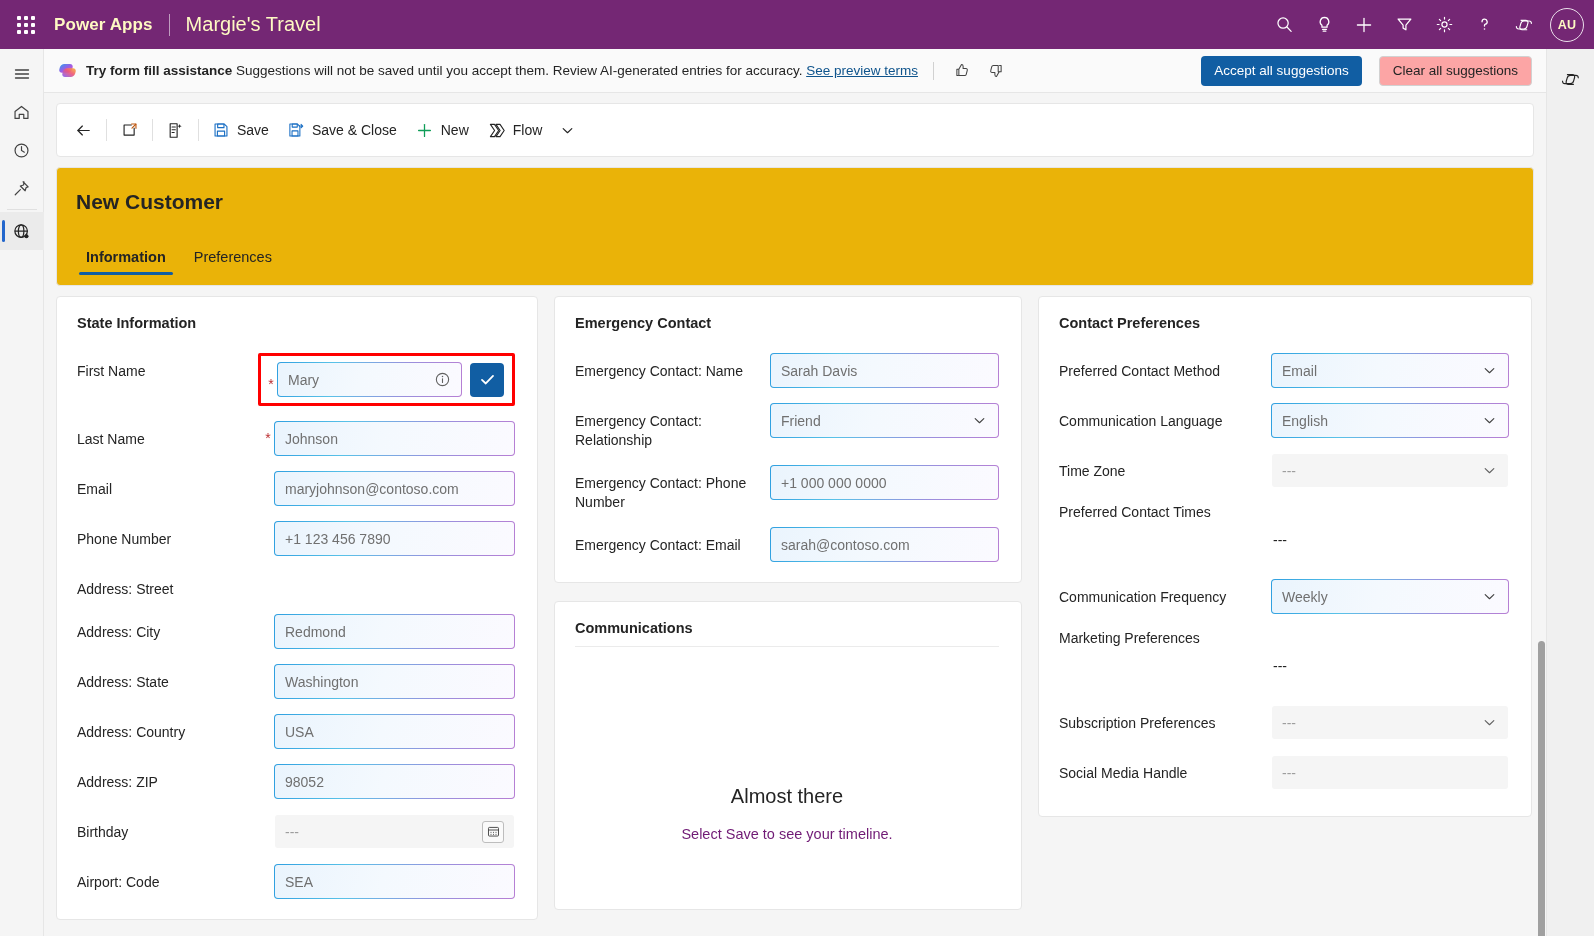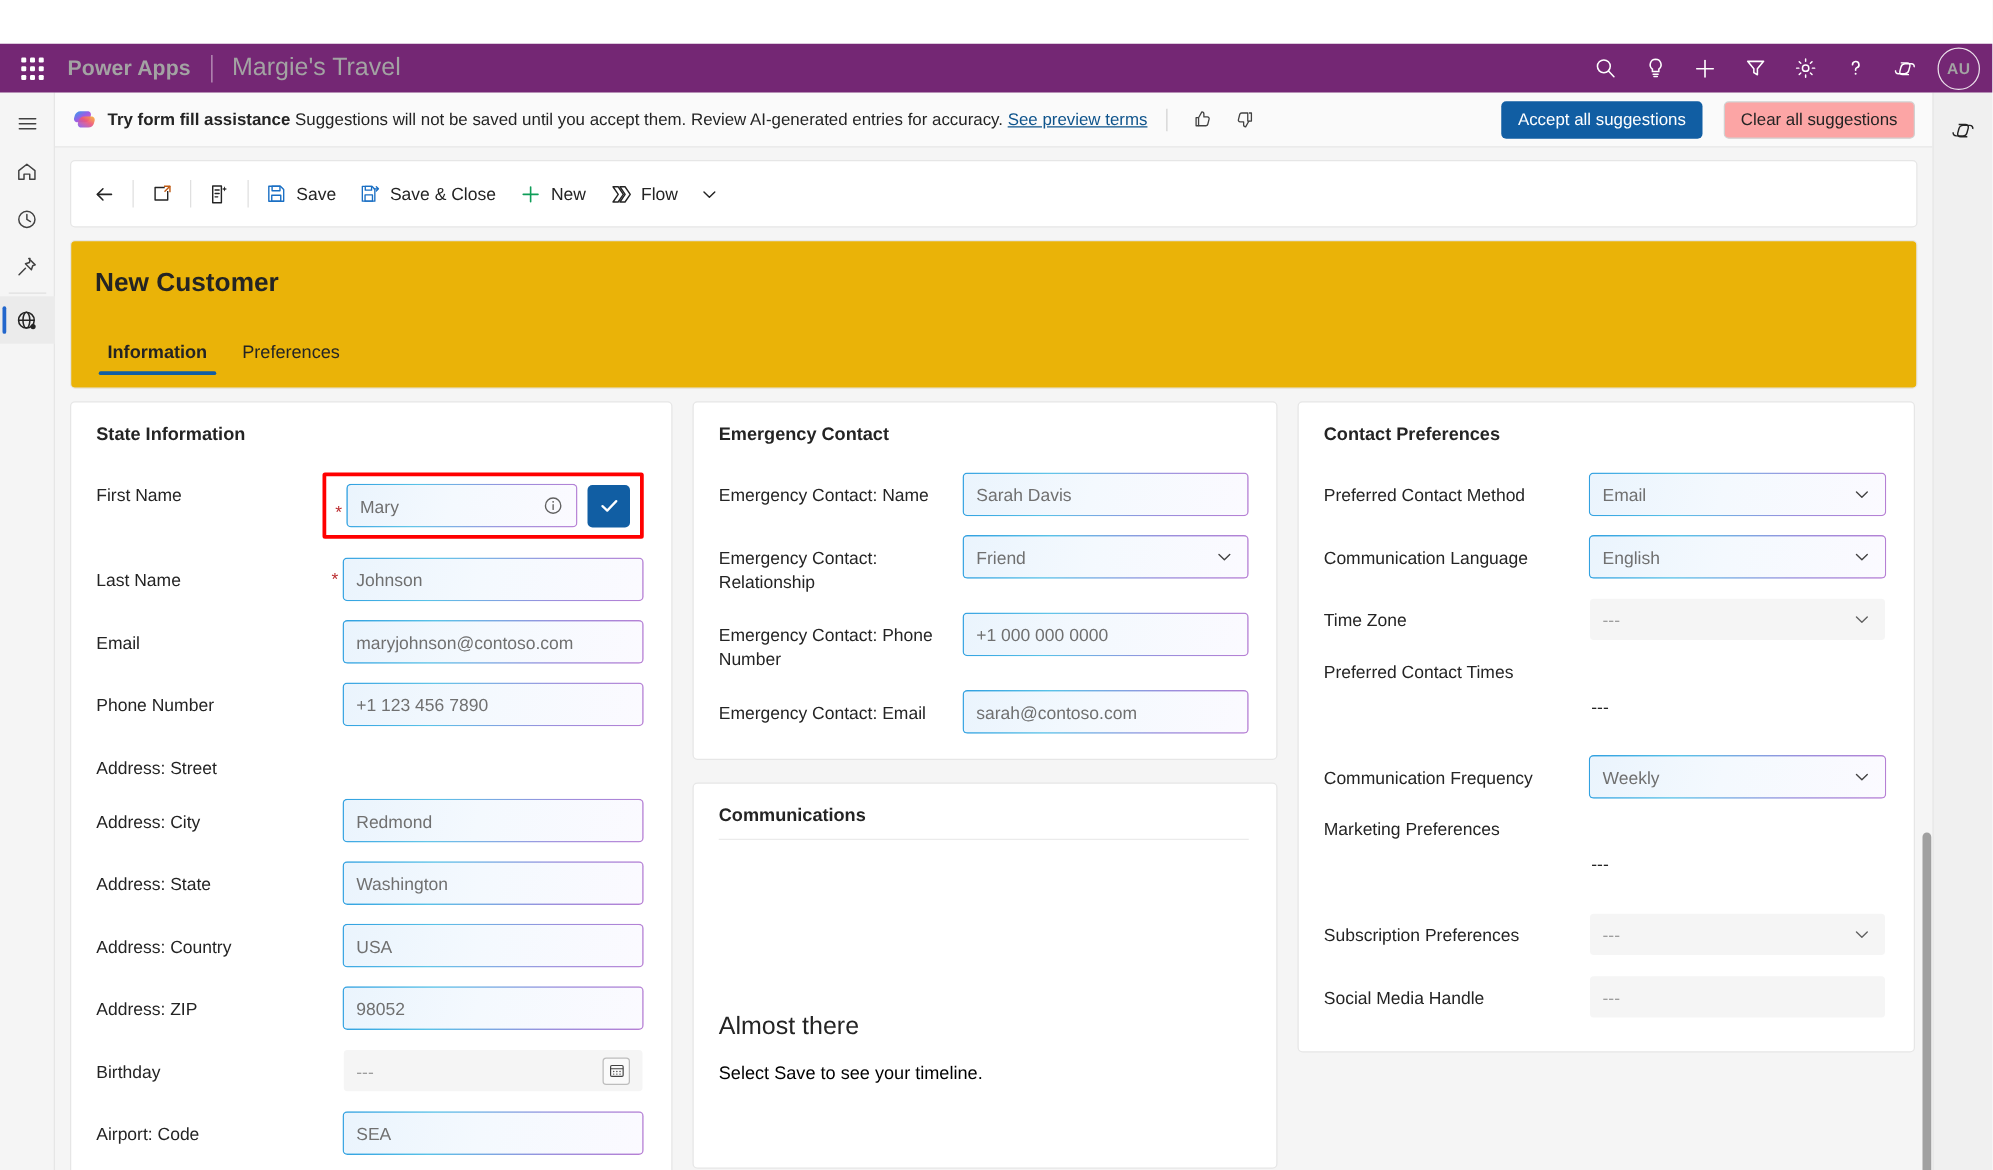--- a/index.html
+++ b/index.html
@@ -7,22 +7,22 @@
   body{
     font-family:"Liberation Sans", sans-serif;
     background:#ffffff;
     color:#242424;
     font-size:14px;
     -webkit-font-smoothing:antialiased;
   }
 
   
   .appbar{
-    height:39px; background:#742774; display:flex; align-items:center;
-    padding:0 10px 0 4px; color:#a3a3a3; position:relative; z-index:40;margin-top:35px;
+    height:49px; background:#742774; display:flex; align-items:center;
+    padding:0 10px 0 4px; color:#fef9c3; position:relative; z-index:40;
   }
   .waffle{
     width:44px; height:44px; display:flex; align-items:center; justify-content:center;
     cursor:pointer; border-radius:4px;
   }
   .waffle-grid{ display:grid; grid-template-columns:repeat(3,4px); grid-template-rows:repeat(3,4px); gap:3px; }
   .waffle-grid i{ display:block; width:4px;height:4px; background:#fff; border-radius:1px; }
   .brand{ font-size:17px; font-weight:700; letter-spacing:.1px; margin-left:6px; }
   .brand-sep{ width:1px; height:22px; background:rgba(255,255,255,.55); margin:0 16px; }
   .appname{ font-size:20px; font-weight:400; }
@@ -173,25 +173,25 @@
     display:flex; align-items:center; flex:1; min-width:0; margin-left:-4px;
   }
   .accept-btn{
     flex:0 0 34px; width:34px; height:34px; margin-left:8px; border-radius:4px;
     background:#115ea3; display:flex; align-items:center; justify-content:center;
     cursor:pointer; border:none;
   }
 
   
   .comm-body{
-    height:262px; display:flex; flex-direction:column; 
+    height:262px; display:flex; flex-direction:column; align-items:center;
     justify-content:center; padding-top:70px;
   }
   .comm-h{ font-size:20px; color:#242424; font-weight:400; }
-  .comm-p{ font-size:14.5px; color:#000000; margin-top:18px; }
+  .comm-p{ font-size:14.5px; color:#701a75; margin-top:18px; }
 
   
   .rrail{
     width:48px; flex:0 0 48px; background:#f0f0f0; border-left:1px solid #e6e6e6;
     display:flex; flex-direction:column; align-items:center; padding-top:12px;
   }
   .rrail-btn{ width:36px;height:36px;display:flex;align-items:center;justify-content:center;cursor:pointer;border-radius:4px;color:#242424; }
 
   
   .vscroll{

